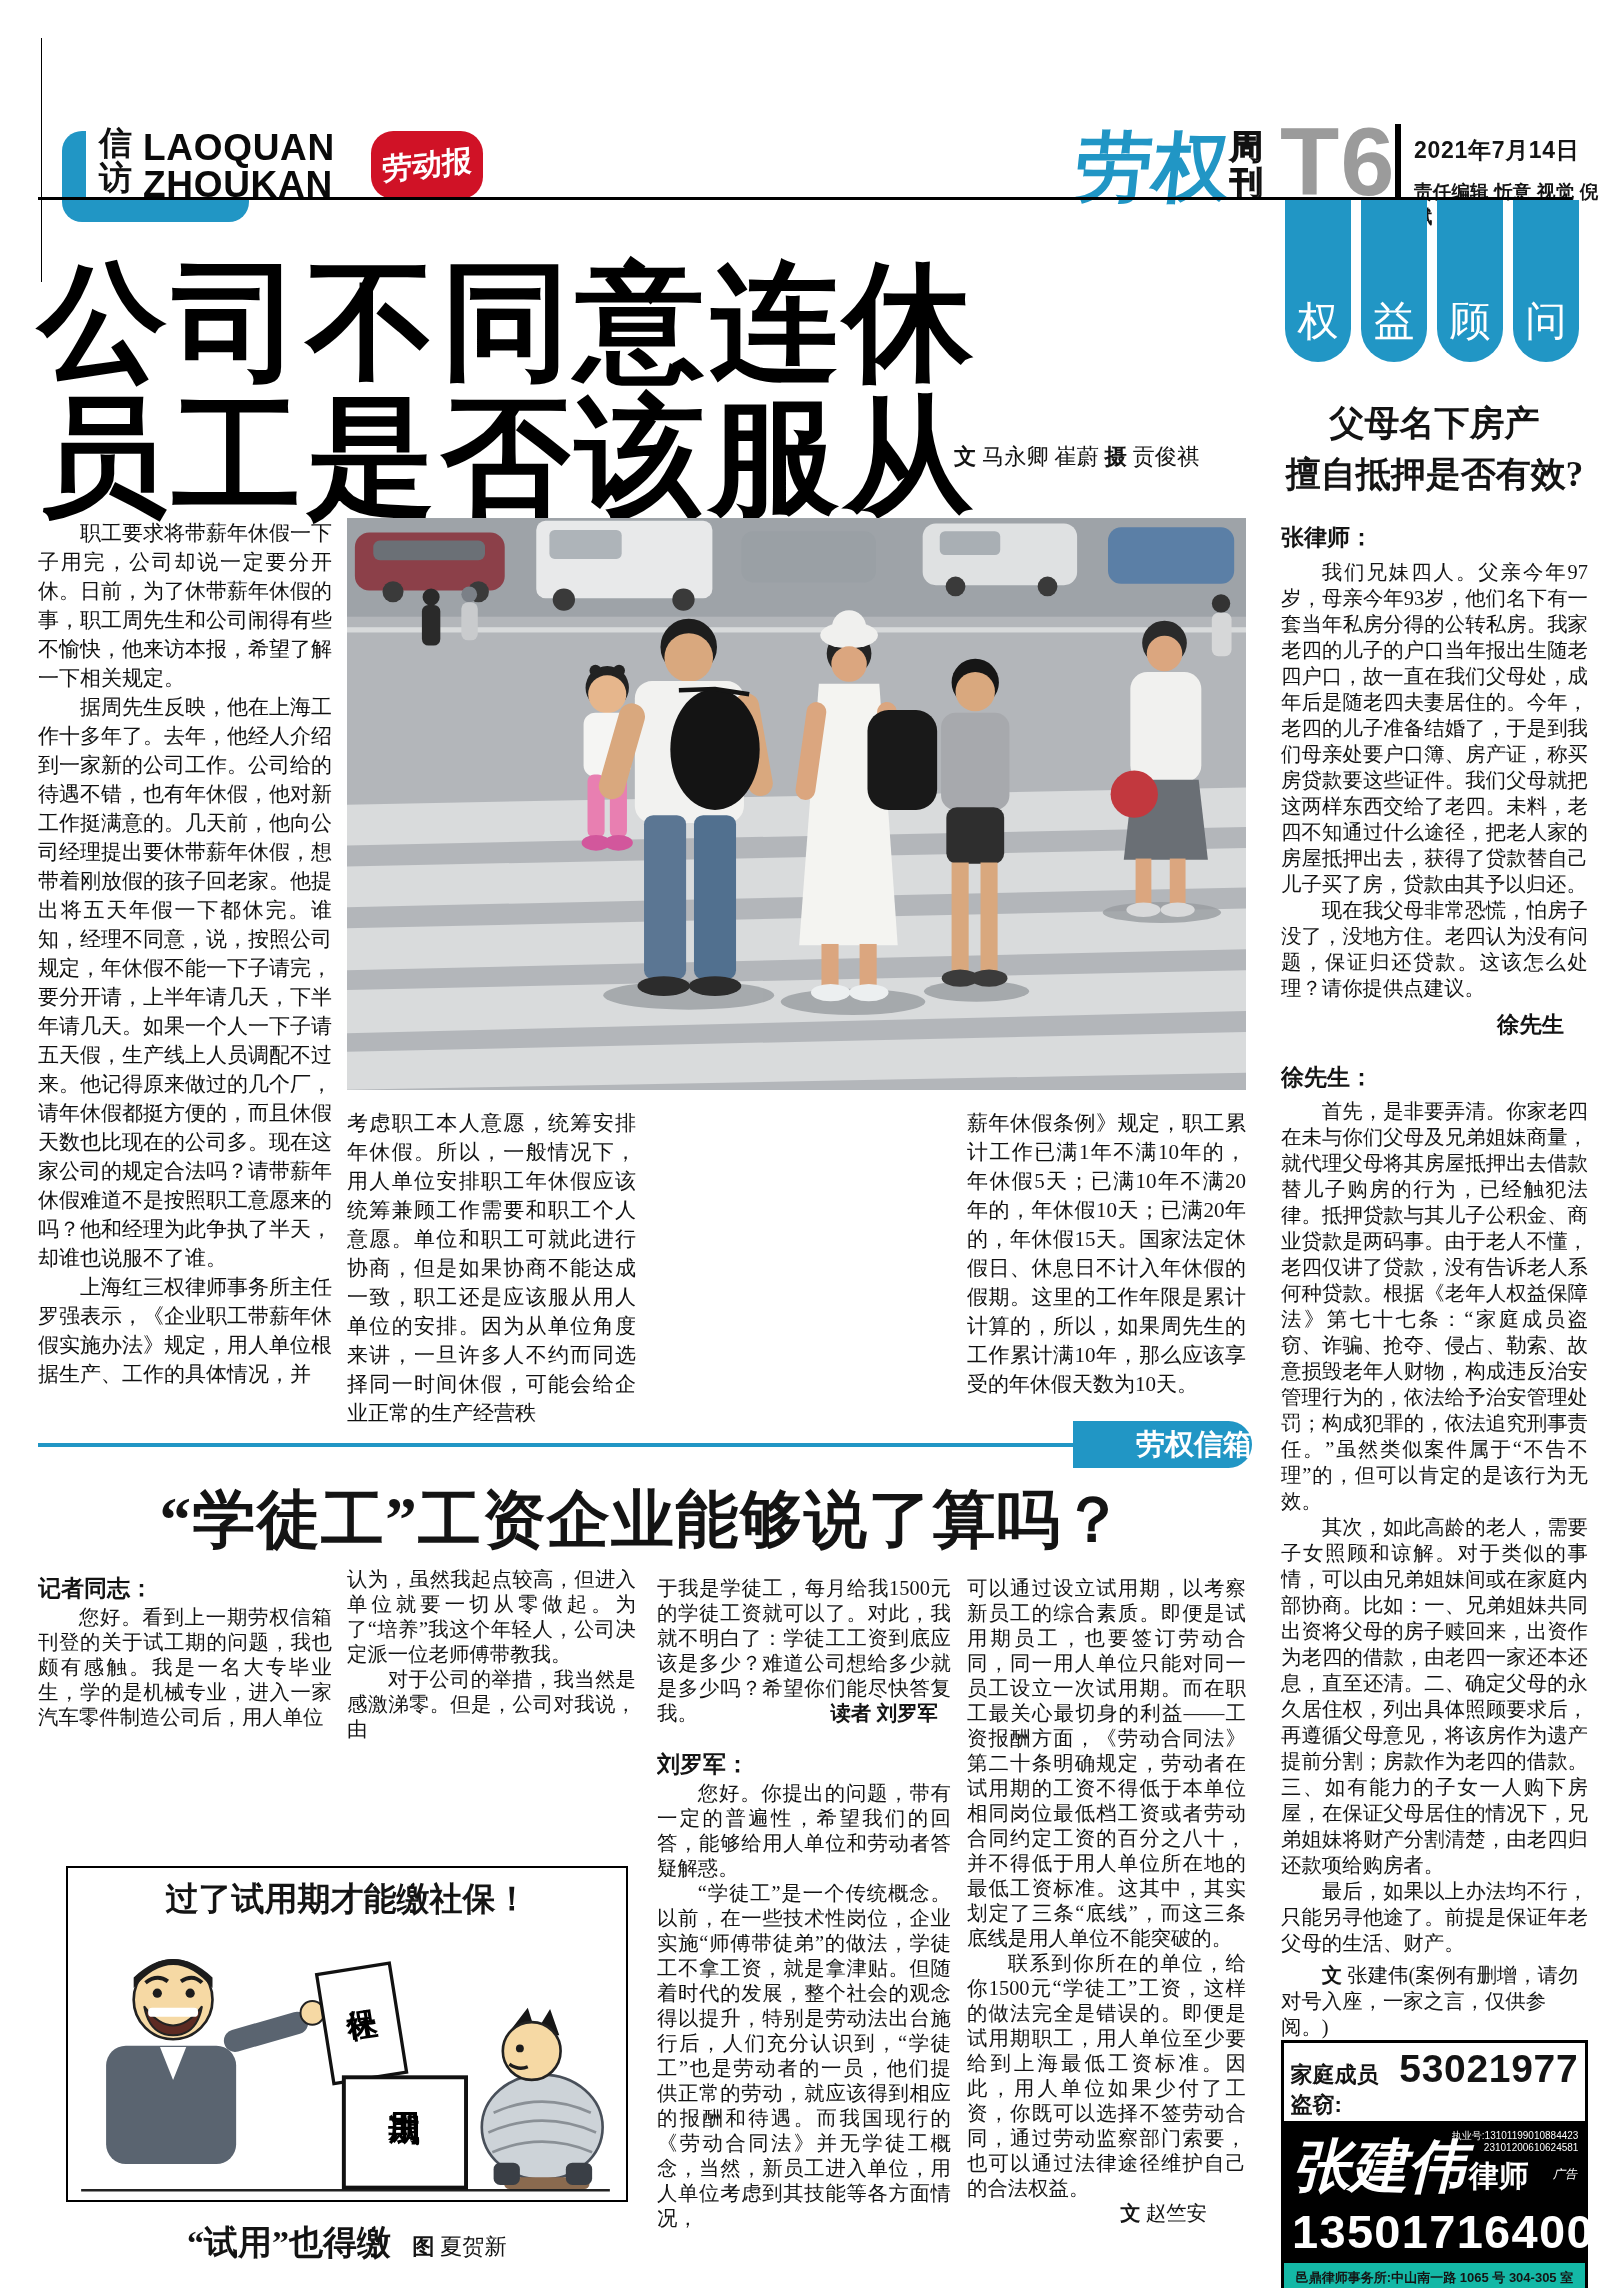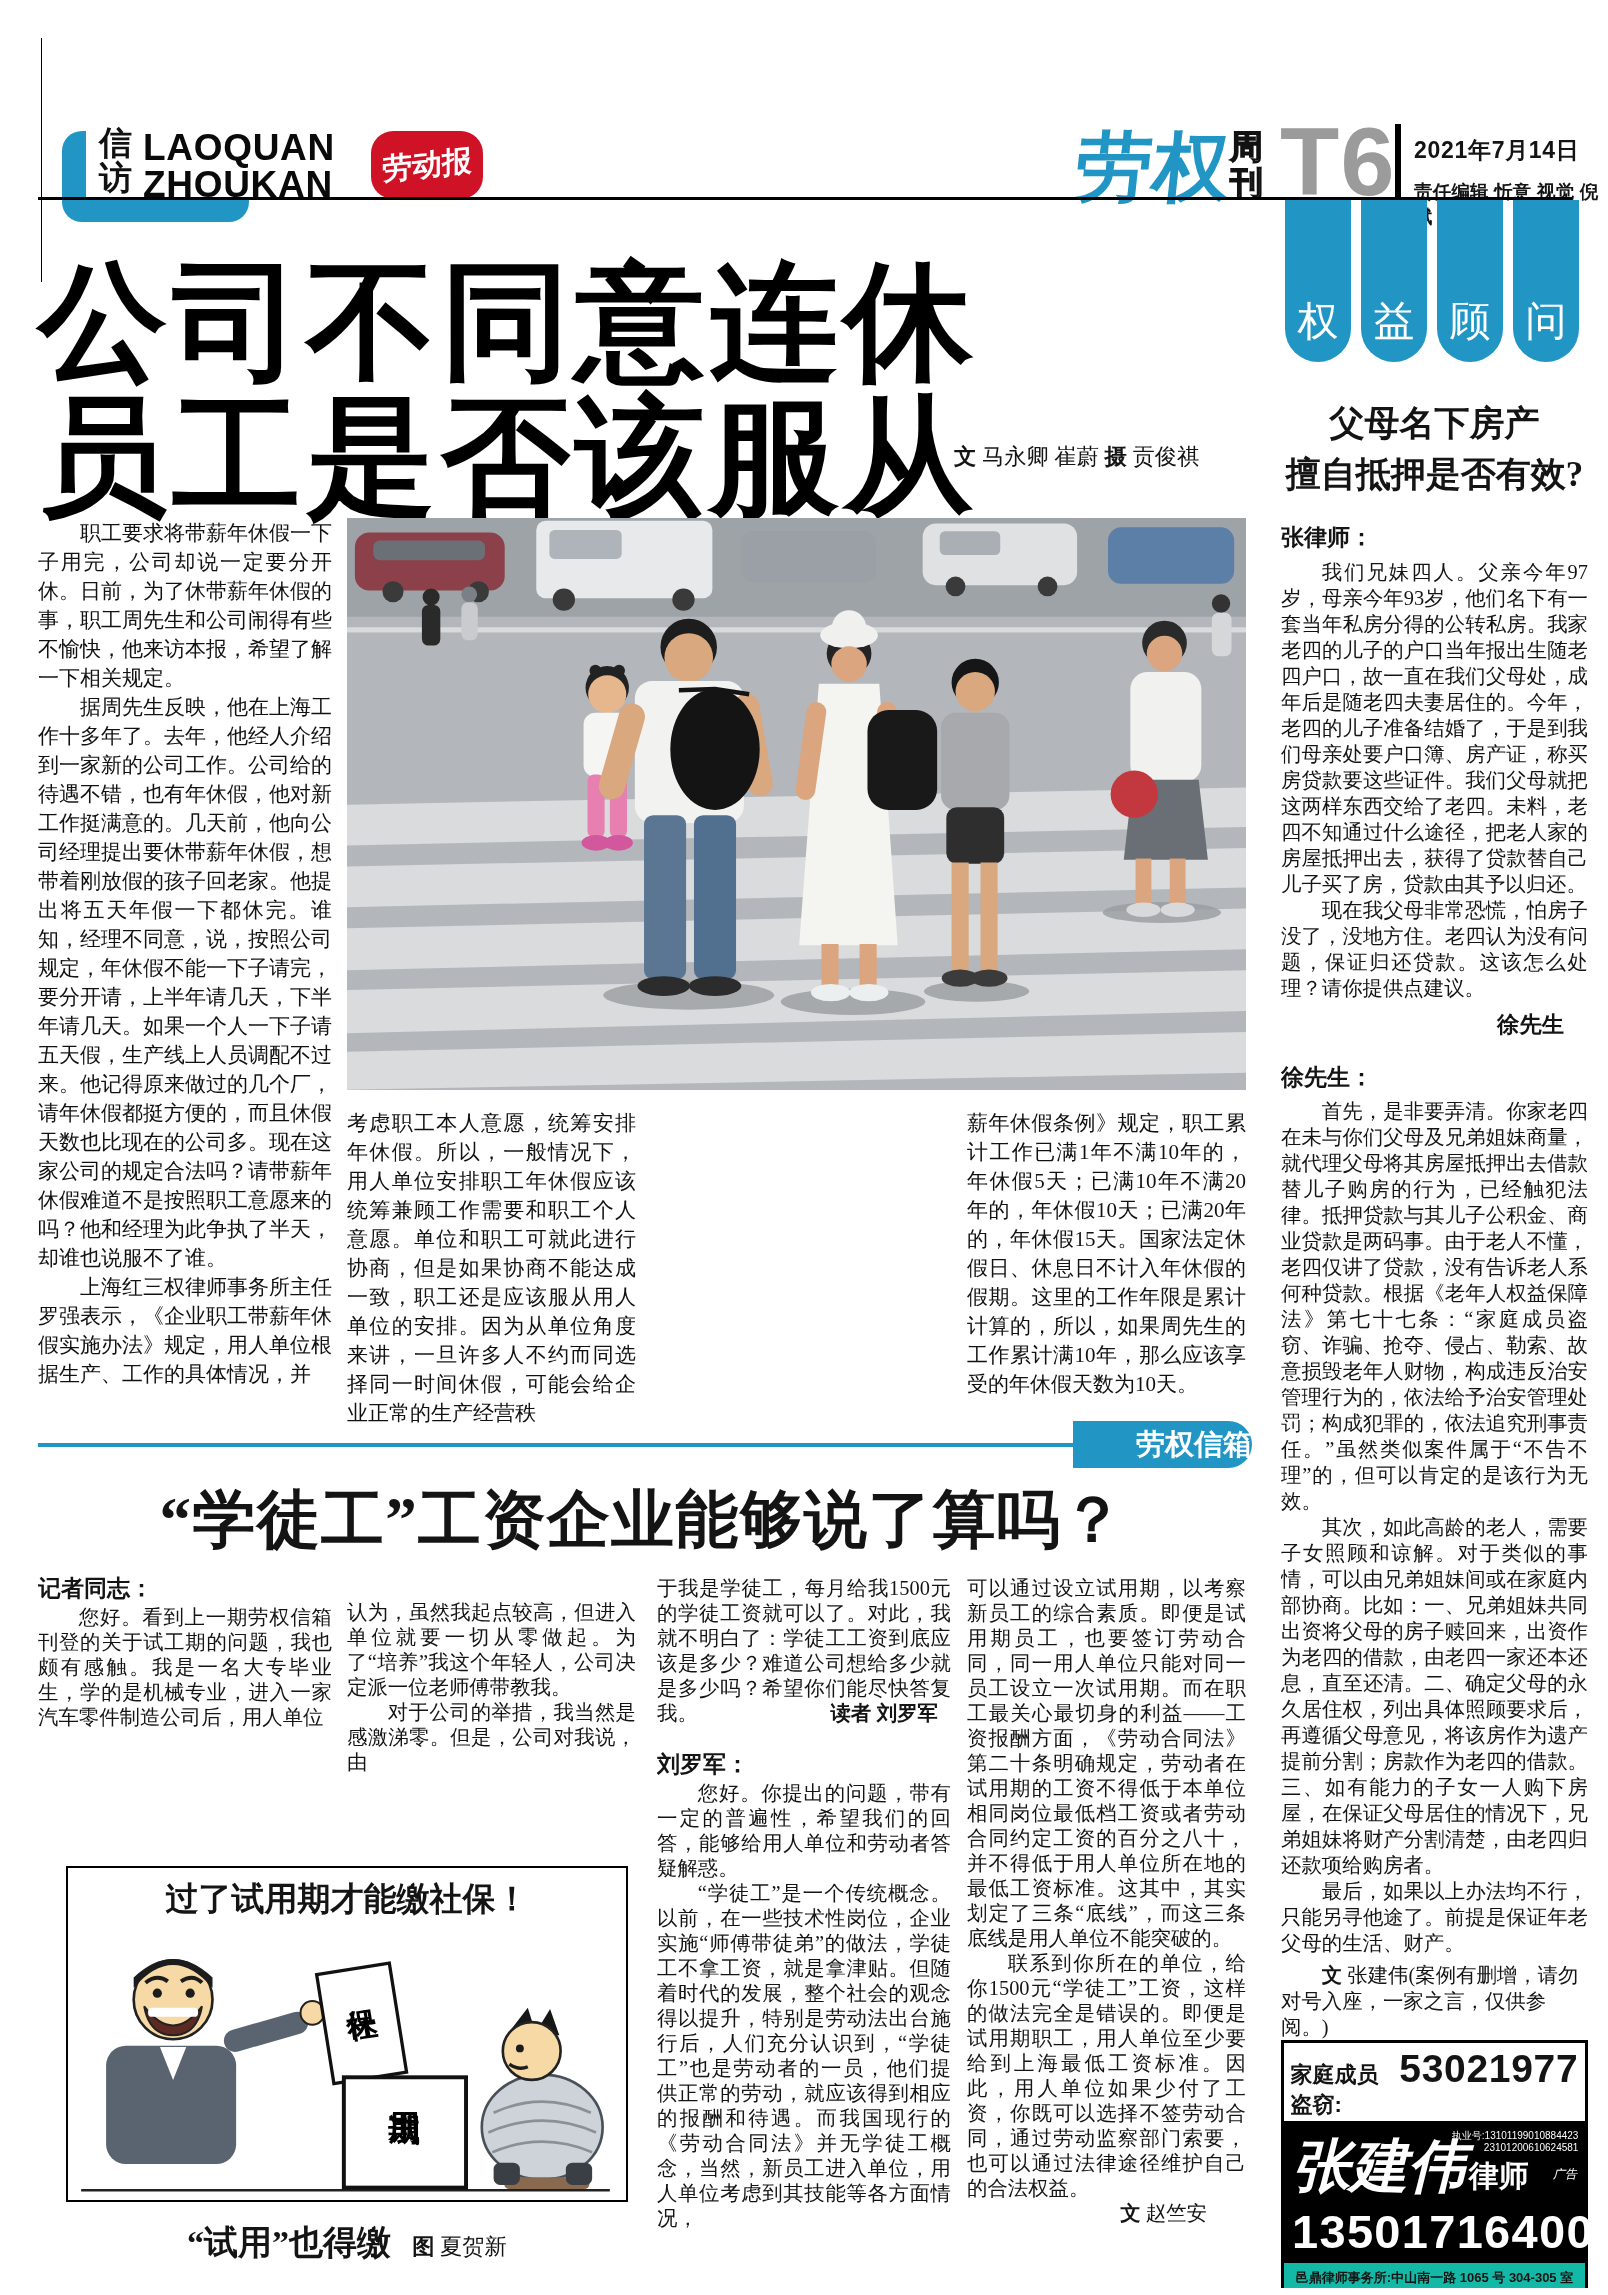--- a/index.html
+++ b/index.html
@@ -259,21 +259,21 @@
   <div class="abs blue mbadge">
     <span class="sans">劳权信箱</span>
   </div>
 
   <div class="abs midhead">“学徒工”工资企业能够说了算吗？</div>
 
   <div class="abs midcol" style="left:38px;top:1576px;width:294px;height:285px;">
     <p class="salut">记者同志：</p>
     <p>您好。看到上一期劳权信箱刊登的关于试工期的问题，我也颇有感触。我是一名大专毕业生，学的是机械专业，进入一家汽车零件制造公司后，用人单位</p>
   </div>
-  <div class="abs midcol" style="left:347px;top:1600px;width:289px;height:286px;">
+  <div class="abs midcol" style="left:347px;top:1567px;width:289px;height:286px;">
     <p style="text-indent:0;">认为，虽然我起点较高，但进入单位就要一切从零做起。为了“培养”我这个年轻人，公司决定派一位老师傅带教我。</p>
     <p>对于公司的举措，我当然是感激涕零。但是，公司对我说，由</p>
   </div>
   <div class="abs midcol" style="left:657px;top:1576px;width:294px;height:713px;">
     <p style="text-indent:0;"><span>于我是学徒工，每月给我1500元的学徒工资就可以了。对此，我就不明白了：学徒工工资到底应该是多少？难道公司想给多少就是多少吗？希望你们能尽快答复我。</span><span class="sig-inline">读者 刘罗军</span></p>
     <p class="salut" style="margin-top:26px !important;">刘罗军：</p>
     <p>您好。你提出的问题，带有一定的普遍性，希望我们的回答，能够给用人单位和劳动者答疑解惑。</p>
     <p>“学徒工”是一个传统概念。以前，在一些技术性岗位，企业实施“师傅带徒弟”的做法，学徒工不拿工资，就是拿津贴。但随着时代的发展，整个社会的观念得以提升，特别是劳动法出台施行后，人们充分认识到，“学徒工”也是劳动者的一员，他们提供正常的劳动，就应该得到相应的报酬和待遇。而我国现行的《劳动合同法》并无学徒工概念，当然，新员工进入单位，用人单位考虑到其技能等各方面情况，</p>
   </div>
   <div class="abs midcol" style="left:967px;top:1576px;width:279px;height:713px;">

